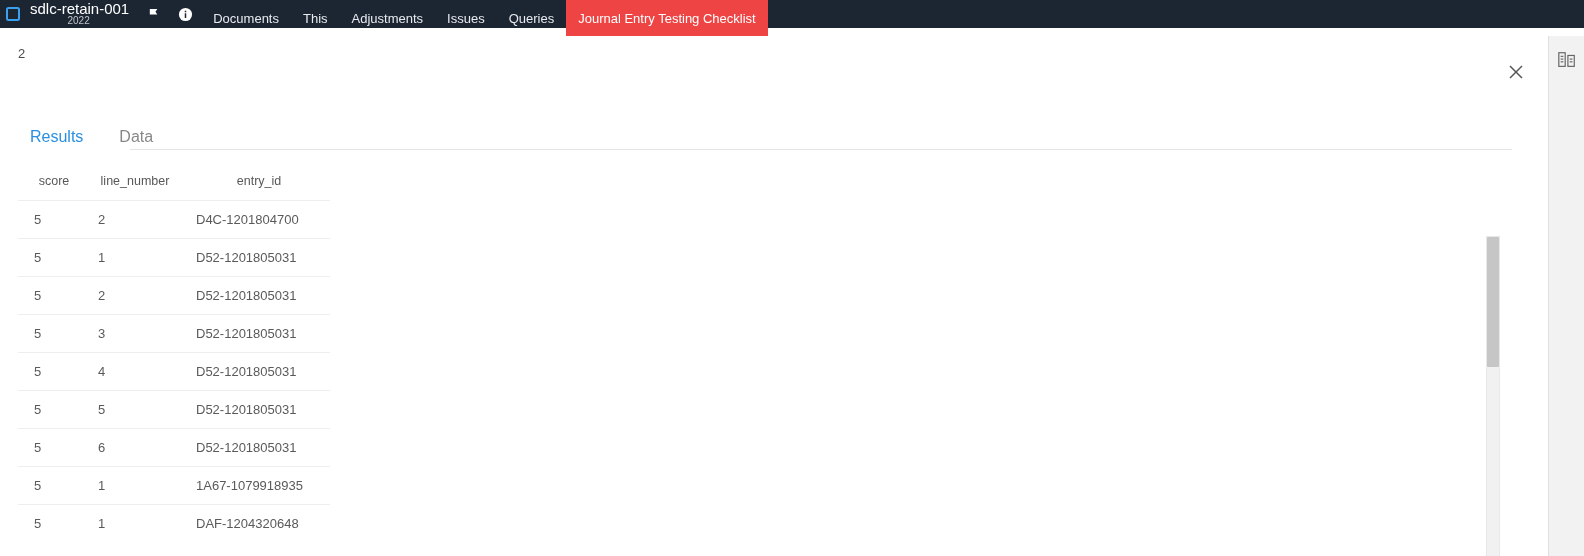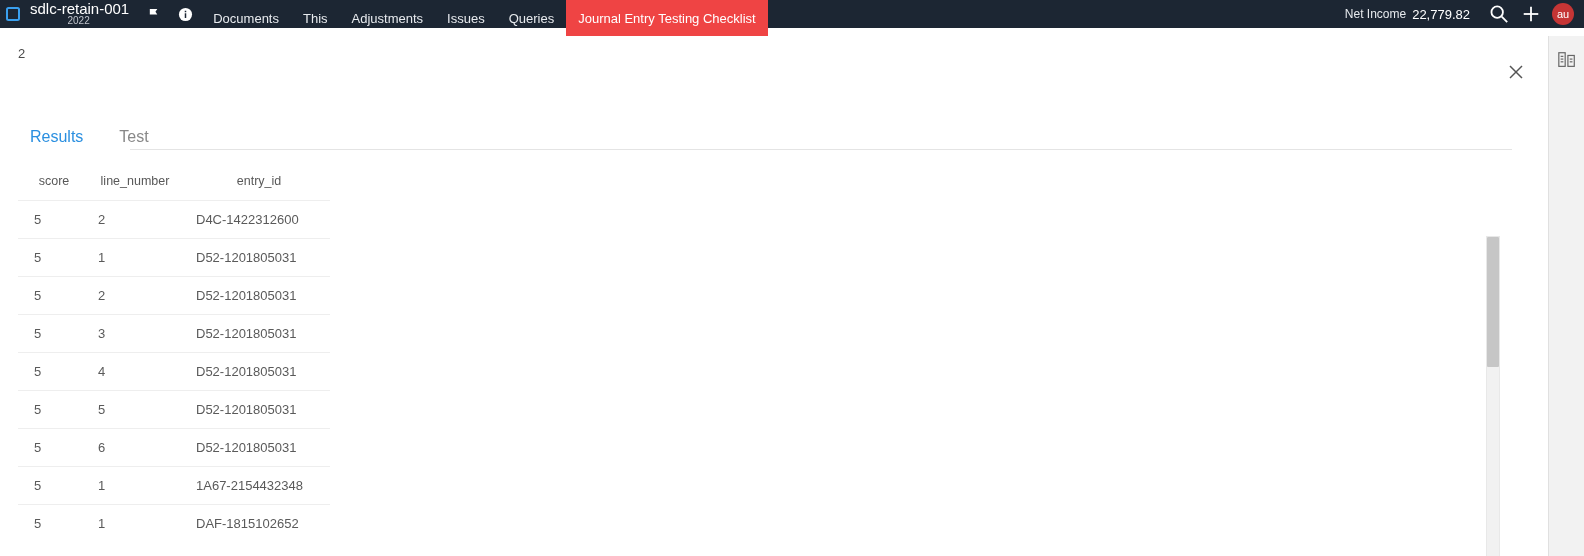--- a/index.html
+++ b/index.html
@@ -135,37 +135,20 @@
         <rect x="7.2" y="4" width="1.6" height="1.6" fill="#1c2633"></rect>
       </svg>
   </div>
   <div class="nav-item">Documents</div>
   <div class="nav-item">This</div>
   <div class="nav-item">Adjustments</div>
   <div class="nav-item">Issues</div>
   <div class="nav-item">Queries</div>
   <div class="nav-item active">Journal Entry Testing Checklist</div>
   <div class="spacer"></div>
-  <div class="right">
-    <span class="netlabel">Net Income</span>
-    <span class="netval">22,779.82</span>
-    <div class="icon-btn">
-      <svg viewBox="0 0 22 22">
-          <circle cx="9" cy="9" r="6.3" fill="none" stroke="#fff" stroke-width="2"></circle>
-          <line x1="14" y1="14" x2="20" y2="20" stroke="#fff" stroke-width="2"></line>
-        </svg>
-    </div>
-    <div class="icon-btn">
-      <svg viewBox="0 0 22 22">
-          <line x1="11" y1="3" x2="11" y2="19" stroke="#fff" stroke-width="2"></line>
-          <line x1="3" y1="11" x2="19" y2="11" stroke="#fff" stroke-width="2"></line>
-        </svg>
-    </div>
-    <div class="avatar">au</div>
-  </div>
 </div>
 
 <div class="dockbar">
   <div class="dock-icon">
     <svg viewBox="0 0 22 22">
       <rect x="2" y="3" width="7" height="15"></rect>
       <rect x="12" y="6" width="7" height="12"></rect>
       <line x1="4" y1="7" x2="7" y2="7"></line>
         <line x1="4" y1="10" x2="7" y2="10"></line>
         <line x1="4" y1="13" x2="7" y2="13"></line>
@@ -182,39 +165,39 @@
     <div class="close-btn">
       <svg viewBox="0 0 14 14">
           <line x1="1" y1="1" x2="13" y2="13"></line>
           <line x1="13" y1="1" x2="1" y2="13"></line>
         </svg>
     </div>
   </div>
 
   <div class="tabs">
     <div class="tab active">Results</div>
-    <div class="tab">Test</div>
+    <div class="tab">Data</div>
   </div>
   <div class="tabrule"></div>
 
   <div class="table-wrap">
     <table class="results">
       <thead>
         <tr>
           <th class="col-score">score</th>
           <th class="col-line">line_number</th>
           <th class="col-entry">entry_id</th>
         </tr>
       </thead>
       <tbody id="results-body">
 
       <tr>
             <td class="col-score">5</td>
             <td class="col-line">2</td>
-            <td class="col-entry">D4C-1422312600</td>
+            <td class="col-entry">D4C-1201804700</td>
           </tr>
           <tr>
             <td class="col-score">5</td>
             <td class="col-line">1</td>
             <td class="col-entry">D52-1201805031</td>
           </tr>
           <tr>
             <td class="col-score">5</td>
             <td class="col-line">2</td>
             <td class="col-entry">D52-1201805031</td>
@@ -235,26 +218,26 @@
             <td class="col-entry">D52-1201805031</td>
           </tr>
           <tr>
             <td class="col-score">5</td>
             <td class="col-line">6</td>
             <td class="col-entry">D52-1201805031</td>
           </tr>
           <tr>
             <td class="col-score">5</td>
             <td class="col-line">1</td>
-            <td class="col-entry">1A67-2154432348</td>
+            <td class="col-entry">1A67-1079918935</td>
           </tr>
           <tr>
             <td class="col-score">5</td>
             <td class="col-line">1</td>
-            <td class="col-entry">DAF-1815102652</td>
+            <td class="col-entry">DAF-1204320648</td>
           </tr>
         </tbody>
     </table>
   </div>
 
   <div class="results-scroll">
     <div class="track"></div>
     <div class="thumb"></div>
   </div>
 </div>

